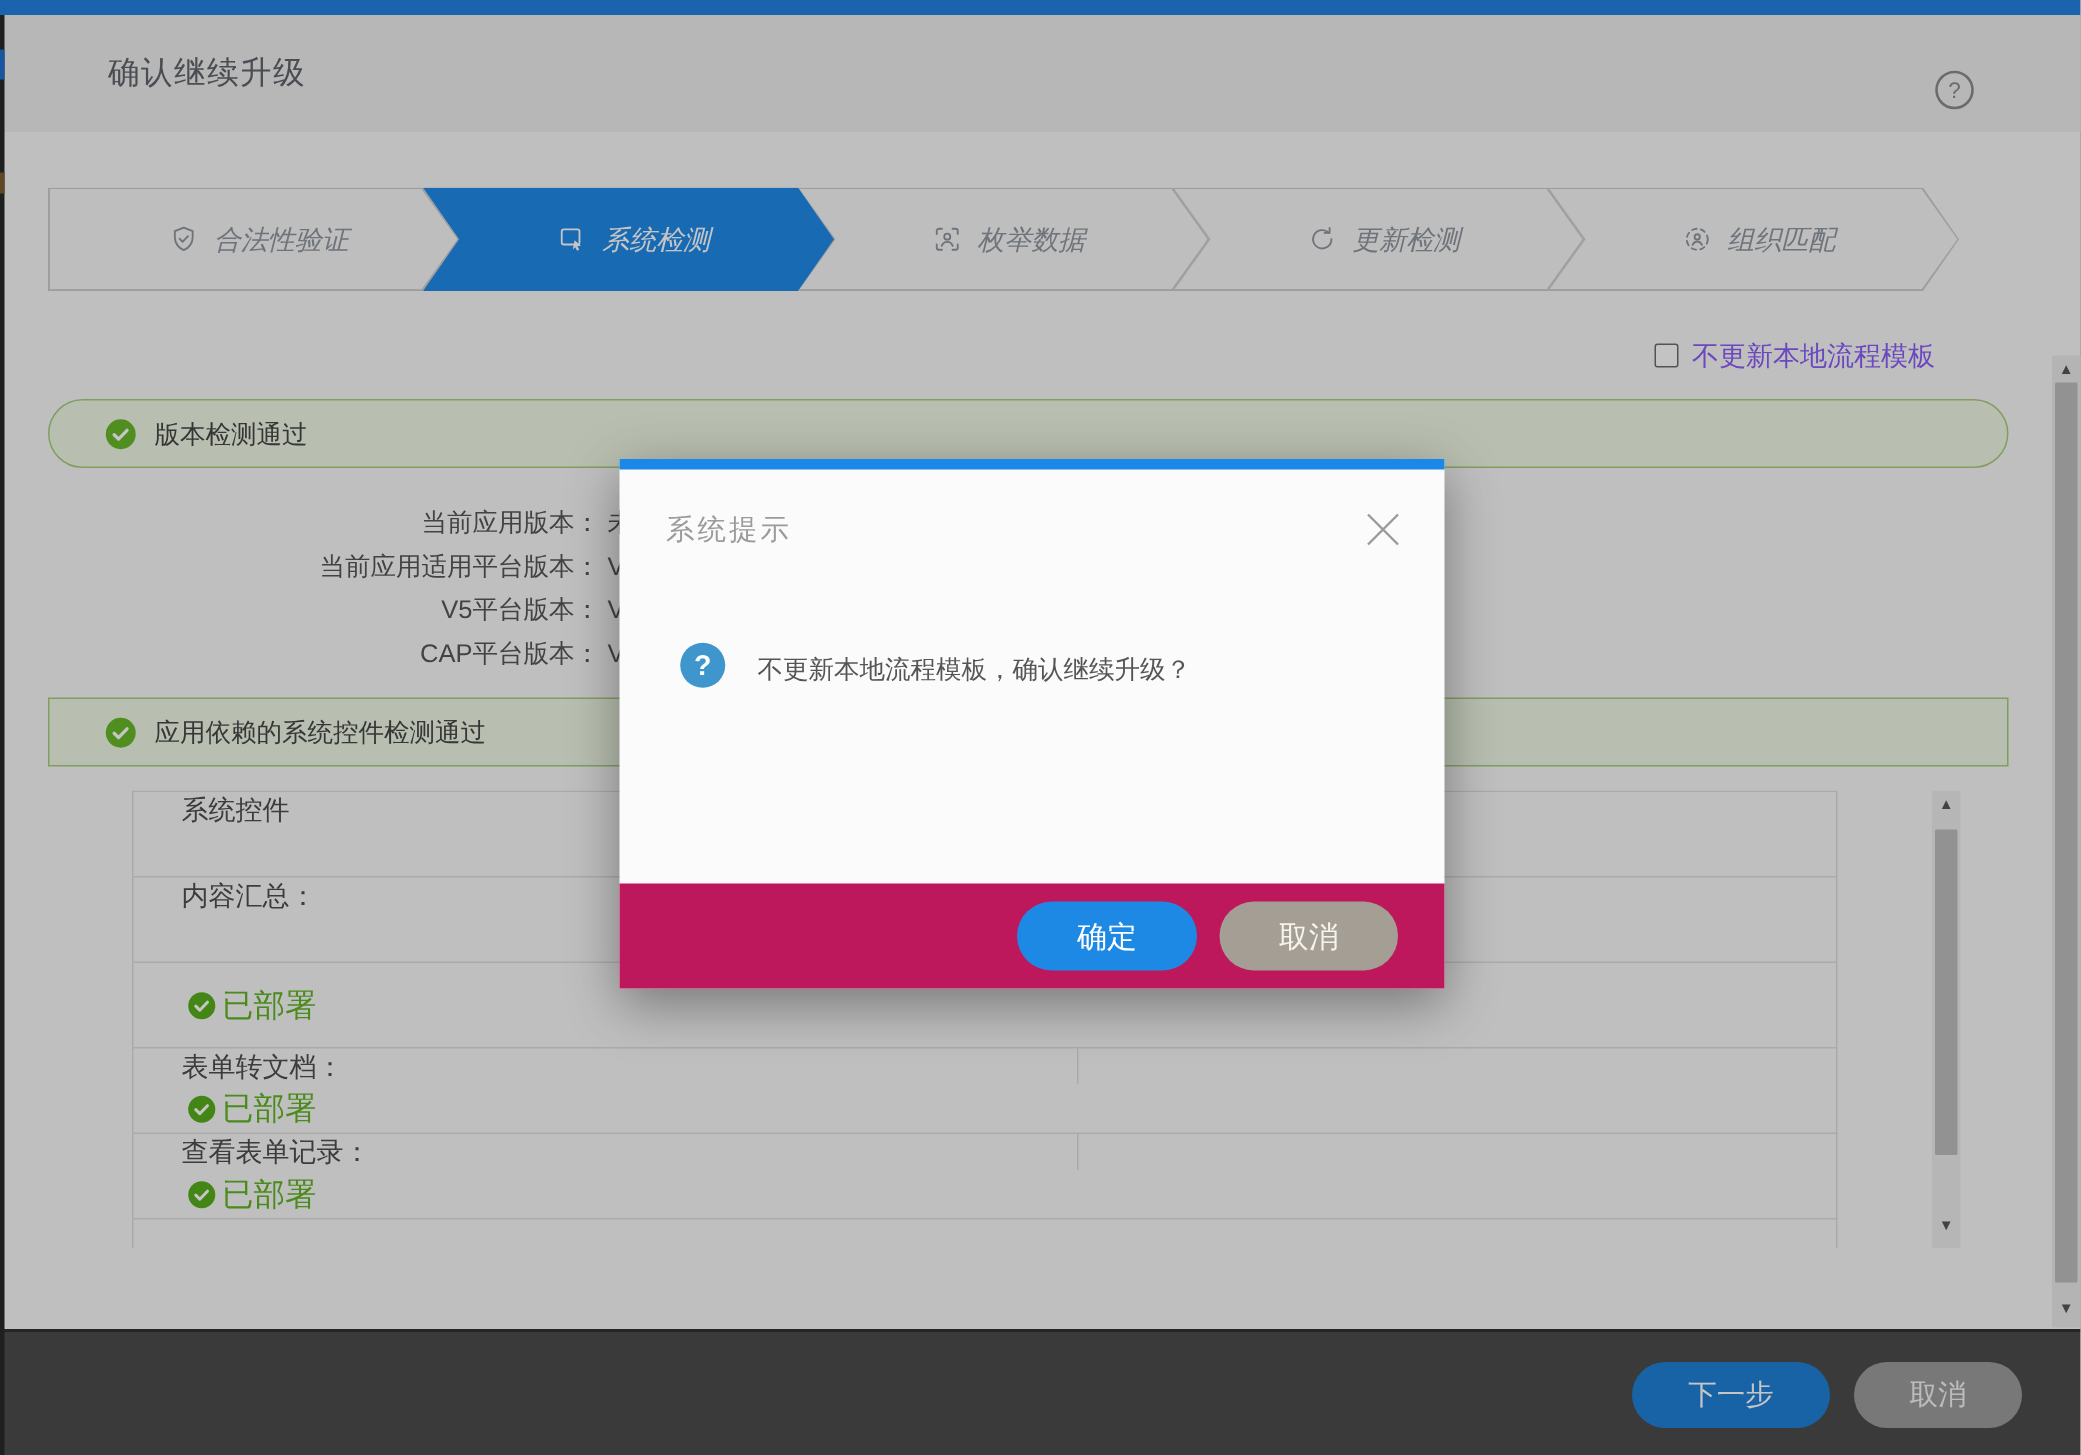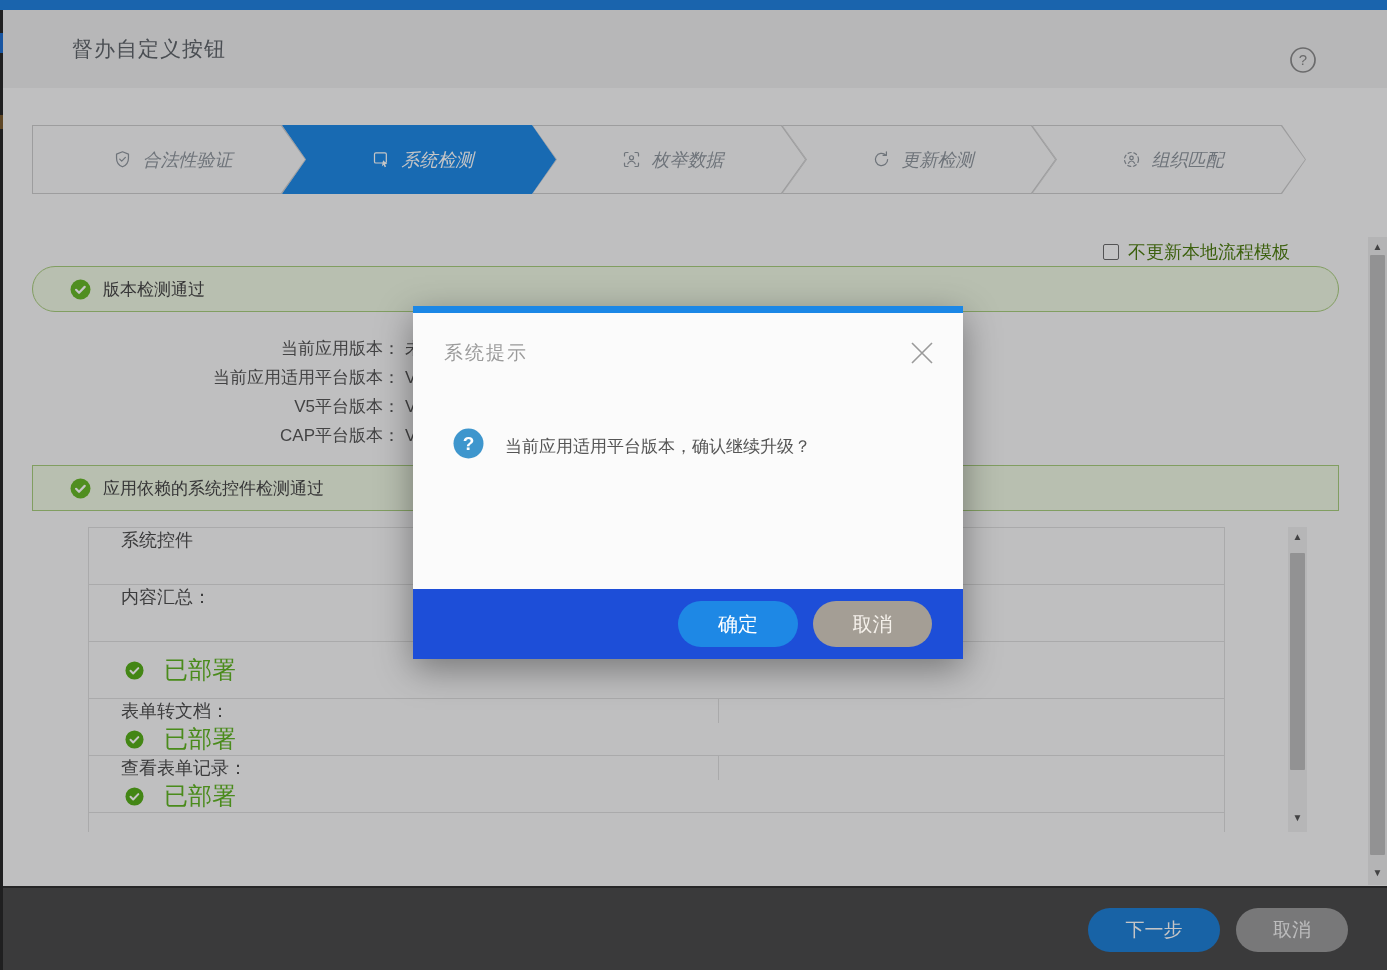--- a/index.html
+++ b/index.html
@@ -26,41 +26,41 @@
   .tab-border { position:absolute; inset:0; background:#cbcbcb; clip-path:var(--shape); }
   .tab-fill { position:absolute; inset:1px; background:#f6f6f6; clip-path:var(--shape); }
   .tab.active .tab-border { background:#1e88e5; }
   .tab.active .tab-fill { background:#1e88e5; }
   .tab-content { position:absolute; inset:0; display:flex; align-items:center; justify-content:center; gap:10px; padding:0 24px 0 30px; color:#8e959c; font-size:18px; }
   .tab.active .tab-content { color:#ffffff; }
   .ticon { display:inline-flex; width:21px; height:21px; }
   .ticon svg { width:21px; height:21px; stroke:currentColor; fill:none; stroke-width:1.4; stroke-linecap:round; stroke-linejoin:round; }
 
   
-  .chk { position:absolute; top:240px; right:97px; display:flex; align-items:center; gap:9px; font-size:18px; color:#4d7c0f; cursor:pointer;justify-content:space-between; }
+  .chk { position:absolute; top:225px; right:97px; display:flex; align-items:center; gap:9px; font-size:18px; color:#8b5cf6; cursor:pointer;justify-content:space-between; }
   .chk .box { width:16px; height:16px; border:1px solid #6a6a6a; background:#fdfdfd; border-radius:2px; }
 
   
   .banner { position:absolute; left:32px; width:1307px; height:46px; border:1px solid #a7cc7c; background:#eff7e2; display:flex; align-items:center; gap:12px; padding-left:37px; font-size:17px; color:#454545; }
   .banner.b1 { top:266px;border-radius:23px; }
   .banner.b2 { top:465px; }
   .gcheck { display:inline-flex; width:21px; height:21px; }
 
   
   .verinfo { position:absolute; left:0; top:334px; width:400px; font-size:17px; color:#555; }
   .vrow { position:relative; height:29px; line-height:29px; text-align:right; white-space:nowrap; }
   .vvalue { position:absolute; left:405px; top:0; text-align:left; white-space:nowrap; color:#555; }
 
   
   .panel { position:absolute; left:88px; top:527px; width:1220px; height:305px; overflow:hidden; }
   .tbl { position:absolute; left:0; top:0; width:1137px; border:1px solid #dcdcdc; border-bottom:none; background:#f8f8f8; }
   .trow { height:57px; border-bottom:1px solid #dcdcdc; display:flex;flex-direction:column; }
   .tcell-l { width:630px; display:flex; align-items:center; padding-left:32px; font-size:18px; color:#4c4c4c; border-right:1px solid #dcdcdc; }
   .tcell-r { flex:1; display:flex; align-items:center; padding-left:36px; }
-  .status { display:flex; align-items:center; gap:20px; color:#5fb321; font-size:24px; }
+  .status { display:flex; align-items:center; gap:4px; color:#5fb321; font-size:21px; }
   .status svg { width:19px; height:19px; }
 
   
   .sb { position:absolute; background:#ececec; }
   .sb .thumb { position:absolute; left:2px; right:2px; background:#bdbdbd; border-radius:1px; }
   .sb .arr { position:absolute; left:0; width:100%; text-align:center; font-size:10px; color:#555; line-height:16px; cursor:pointer; }
   .sb-outer { left:1368px; top:237px; width:19px; height:648px; background:#e9e9e9; }
   .sb-outer .thumb { top:18px; height:600px; }
   .sb-inner { left:1200px; top:0; width:19px; height:305px; }
   .sb-inner .thumb { top:26px; height:217px; }
@@ -74,38 +74,38 @@
   
   .overlay { position:absolute; inset:0; background:rgba(8,10,12,0.235); z-index:50; }
 
   
   .modal { position:absolute; left:413px; top:306px; width:550px; height:353px; z-index:100; background:#fbfbfb; box-shadow:0 10px 34px rgba(0,0,0,0.38); }
   .modal-accent { height:7px; background:#1b87e6; }
   .mtitle { position:absolute; left:31px; top:34px; font-size:19px; color:#9b9b9b; letter-spacing:2px; }
   .mclose { position:absolute; right:26px; top:32px; width:30px; height:30px; cursor:pointer; }
   .qicon { position:absolute; left:40px; top:122px; width:31px; height:31px; }
   .msg { position:absolute; left:92px; top:129px; font-size:17px; color:#555; }
-  .modal-foot { position:absolute; left:0; right:0; bottom:0; height:70px; background:#1d4ed8;padding-left:14px; }
+  .modal-foot { position:absolute; left:0; right:0; bottom:0; height:70px; background:#be185d;padding-left:14px; }
   .btn-ok { position:absolute; left:265px; top:12px; width:120px; height:46px; border-radius:23px; background:#1e88e5; color:#fff; font-size:20px; }
   .btn-mcancel { position:absolute; left:400px; top:12px; width:119px; height:46px; border-radius:23px; background:#a49e95; color:#f6f2ec; font-size:20px; }
 </style>
 </head>
 <body>
 
 <div class="screen">
 
   <div class="sliver">
     <div class="mark-blue"></div>
     <div class="mark-amber"></div>
   </div>
 
   <div class="topbar"></div>
 
   <div class="header">
-    <div class="page-title">督办自定义按钮</div>
+    <div class="page-title">确认继续升级</div>
     <div class="help">
       <svg viewBox="0 0 28 28" width="28" height="28">
           <circle cx="14" cy="14" r="12" fill="none" stroke="#8a8a8a" stroke-width="1.7"></circle>
           <text x="14" y="19" text-anchor="middle" font-size="15" fill="#8a8a8a" font-family="Liberation Sans, sans-serif">?</text>
         </svg>
     </div>
   </div>
 
   <div class="steps">
     <div class="tab shape-first" style="left:32px">
@@ -288,20 +288,20 @@
       <svg viewBox="0 0 30 30" width="30" height="30">
           <path d="M5 5 25 25 M25 5 5 25" stroke="#9a9a9a" stroke-width="1.6" fill="none"></path>
         </svg>
     </div>
     <div class="qicon">
       <svg viewBox="0 0 31 31" width="31" height="31">
           <circle cx="15.5" cy="15.5" r="15" fill="#3e96cd"></circle>
           <text x="15.5" y="22" text-anchor="middle" font-size="19" font-weight="bold" fill="#ffffff" font-family="Liberation Sans, sans-serif">?</text>
         </svg>
     </div>
-    <div class="msg">当前应用适用平台版本，确认继续升级？</div>
+    <div class="msg">不更新本地流程模板，确认继续升级？</div>
     <div class="modal-foot">
       <button class="btn-ok">确定</button>
       <button class="btn-mcancel">取消</button>
     </div>
   </div>
 
 </div>
 
 </body></html>

